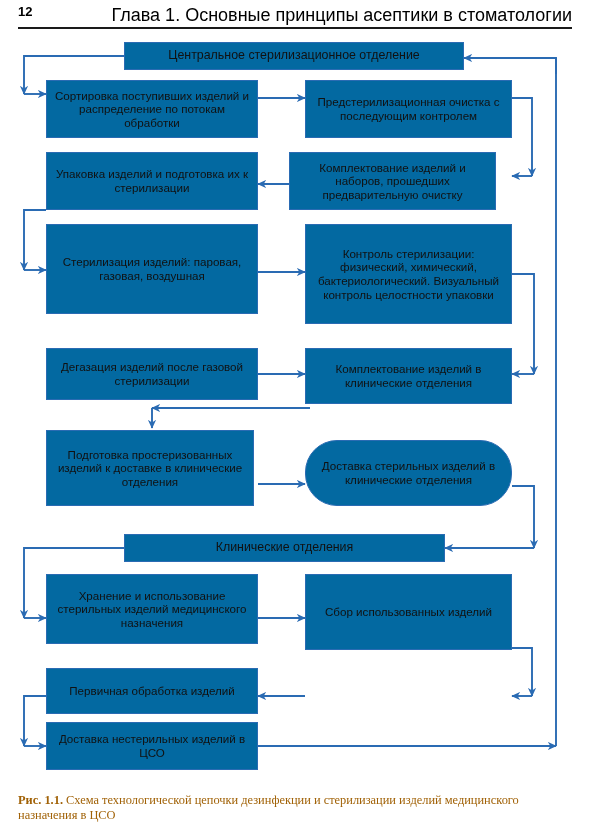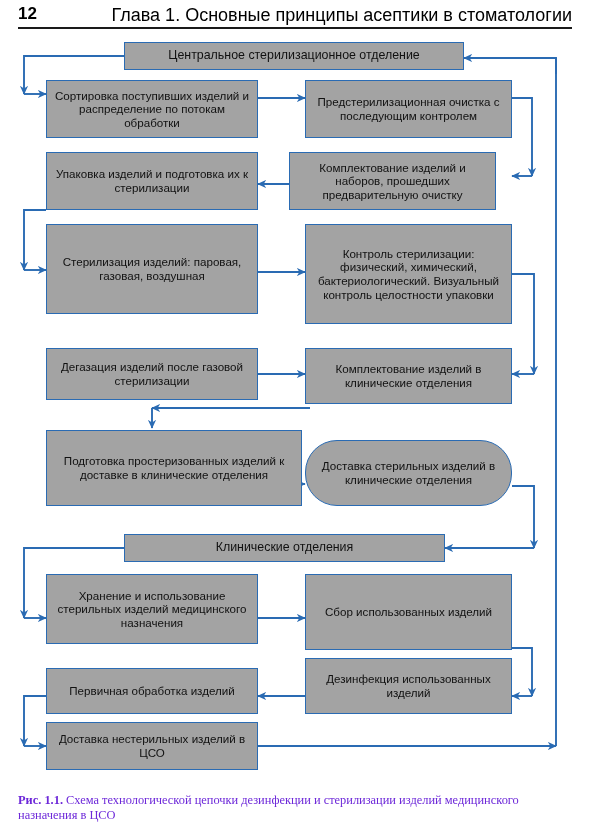--- a/index.html
+++ b/index.html
@@ -1,42 +1,42 @@
 <!DOCTYPE html>
 <html><head>
 <meta charset="utf-8">
 <style>
   html,body{margin:0;padding:0;background:#ffffff;}
   body{width:590px;height:838px;position:relative;overflow:hidden;
        font-family:"Liberation Sans", sans-serif;color:#000;}
 
   
   #pagehead{position:absolute;left:18px;top:4px;width:554px;height:24px;}
-  #folio{position:absolute;left:0;top:0;font-weight:bold;font-size:17px;
+  #folio{position:absolute;left:0;top:0;font-weight:bold;font-size:13px;
          font-family:"Liberation Sans",sans-serif;letter-spacing:0px;}
   #chaptitle{position:absolute;right:0;top:1px;font-size:18px;
              font-family:"Liberation Sans",sans-serif;white-space:nowrap;}
   #headrule{position:absolute;left:18px;top:27px;width:554px;height:2px;background:#1a1a1a;}
 
   
   #diagram{position:absolute;left:0;top:34px;width:590px;height:744px;}
   #svglayer{position:absolute;left:0;top:0;width:590px;height:744px;}
 
   .node{position:absolute;box-sizing:border-box;
-        border:1.6px solid #2a6bb3;background:#a3a3a3;
+        border:1.6px solid #2a6bb3;background:#0369a1;
         display:flex;align-items:center;justify-content:center;
         text-align:center;font-size:11.6px;line-height:13.6px;
         color:#111;padding:2px 4px;z-index:3;}
   .node.banner{font-size:12.4px;}
   .node span{display:block;width:100%;}
 
   
   #caption{position:absolute;left:18px;top:793px;width:556px;
            font-family:"Liberation Serif", serif;font-size:12.4px;
-           line-height:15px;color:#6d28d9;}
+           line-height:15px;color:#a16207;}
   #caption b{font-weight:bold;}
 </style>
 </head>
 <body>
 
 <div id="pagehead">
   <div id="folio">12</div>
   <div id="chaptitle">Глава 1. Основные принципы асептики в стоматологии</div>
 </div>
 <div id="headrule"></div>
@@ -132,21 +132,21 @@
   </div>
 
   <div class="node" style="left:46px;top:314px;width:212px;height:52px;">
     <span>Дегазация изделий после газовой стерилизации</span>
   </div>
 
   <div class="node" style="left:305px;top:314px;width:207px;height:56px;">
     <span>Комплектование изделий в клинические отделения</span>
   </div>
 
-  <div class="node" style="left:46px;top:396px;width:256px;height:76px;">
+  <div class="node" style="left:46px;top:396px;width:208px;height:76px;">
     <span>Подготовка простеризованных изделий к доставке в клинические отделения</span>
   </div>
 
   <div class="node" style="left:305px;top:406px;width:207px;height:66px;border-radius:32px;">
     <span>Доставка стерильных изделий в клинические отделения</span>
   </div>
 
   <div class="node banner" style="left:124px;top:500px;width:321px;height:28px;">
     <span>Клинические отделения</span>
   </div>
@@ -156,23 +156,20 @@
   </div>
 
   <div class="node" style="left:305px;top:540px;width:207px;height:76px;">
     <span>Сбор использованных изделий</span>
   </div>
 
   <div class="node" style="left:46px;top:634px;width:212px;height:46px;">
     <span>Первичная обработка изделий</span>
   </div>
 
-  <div class="node" style="left:305px;top:624px;width:207px;height:56px;">
-    <span>Дезинфекция использованных изделий</span>
-  </div>
 
   <div class="node" style="left:46px;top:688px;width:212px;height:48px;">
     <span>Доставка нестерильных изделий в ЦСО</span>
   </div>
 
 </div>
 
 <div id="caption">
   <b>Рис. 1.1.</b><span> Схема технологической цепочки дезинфекции и стерилизации изделий медицинского назначения в ЦСО</span>
 </div>

